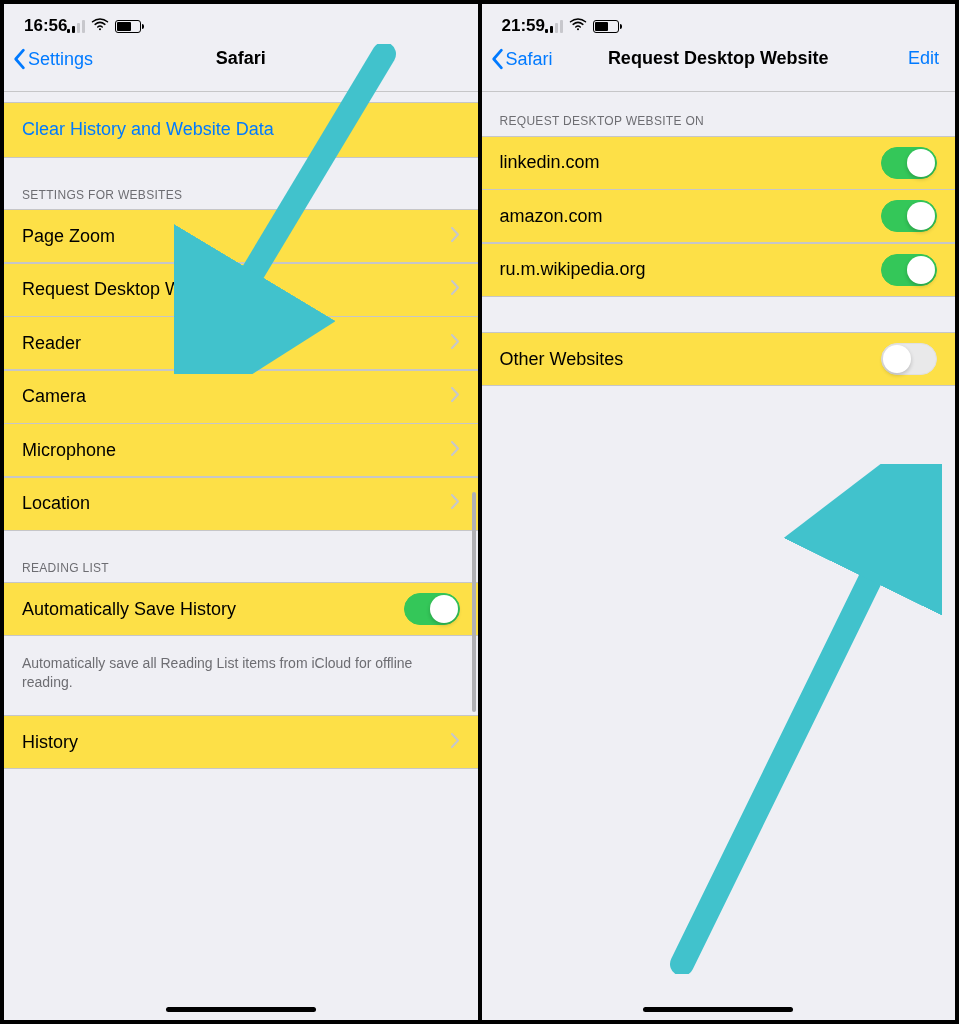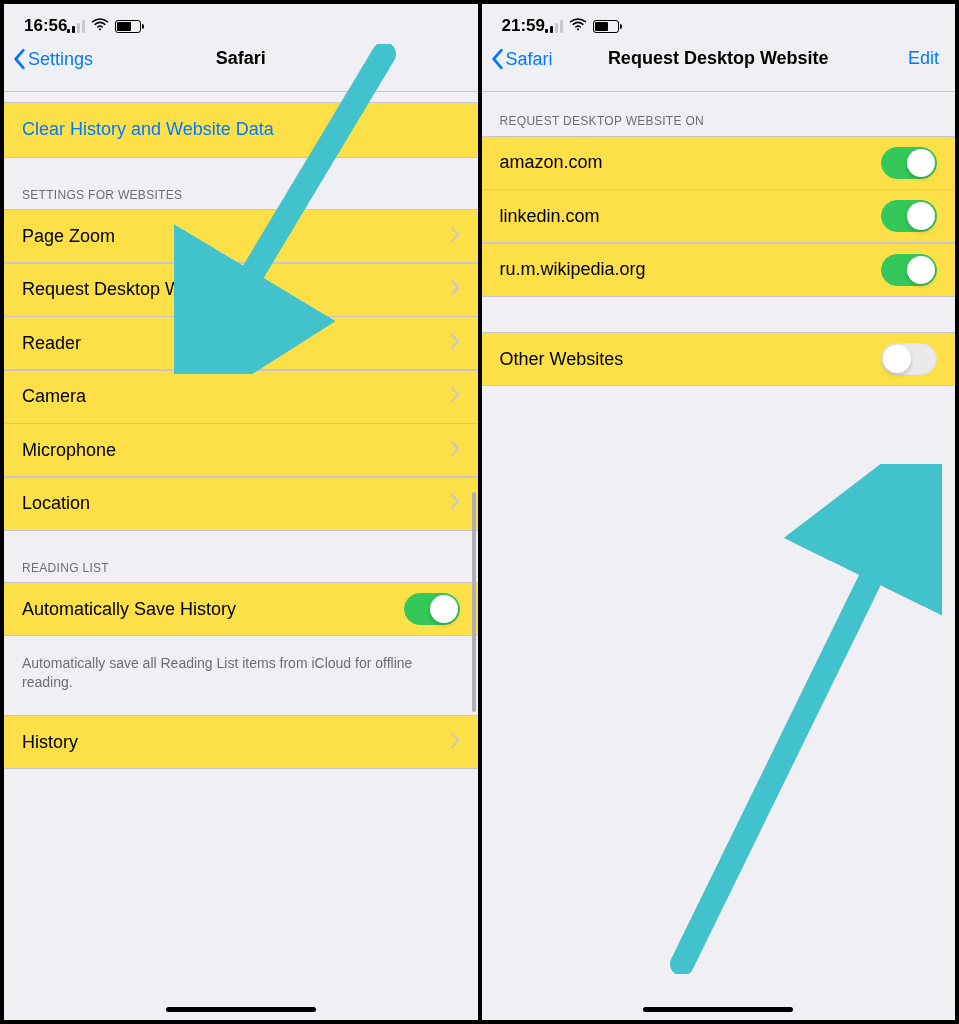--- a/index.html
+++ b/index.html
@@ -252,27 +252,27 @@
       <span>Safari</span>
     </div>
     <span class="nav-title">Request Desktop Website</span>
     <span class="nav-edit">Edit</span>
   </div>
 
   <div class="content">
     <div class="section-header tight">REQUEST DESKTOP WEBSITE ON</div>
 
     <div class="cell">
+      <span>linkedin.com</span>
+      <span class="toggle on">
+          <span class="knob"></span>
+        </span>
+    </div>
+    <div class="cell">
       <span>amazon.com</span>
-      <span class="toggle on">
-          <span class="knob"></span>
-        </span>
-    </div>
-    <div class="cell">
-      <span>linkedin.com</span>
       <span class="toggle on">
           <span class="knob"></span>
         </span>
     </div>
     <div class="cell">
       <span>ru.m.wikipedia.org</span>
       <span class="toggle on">
           <span class="knob"></span>
         </span>
     </div>

